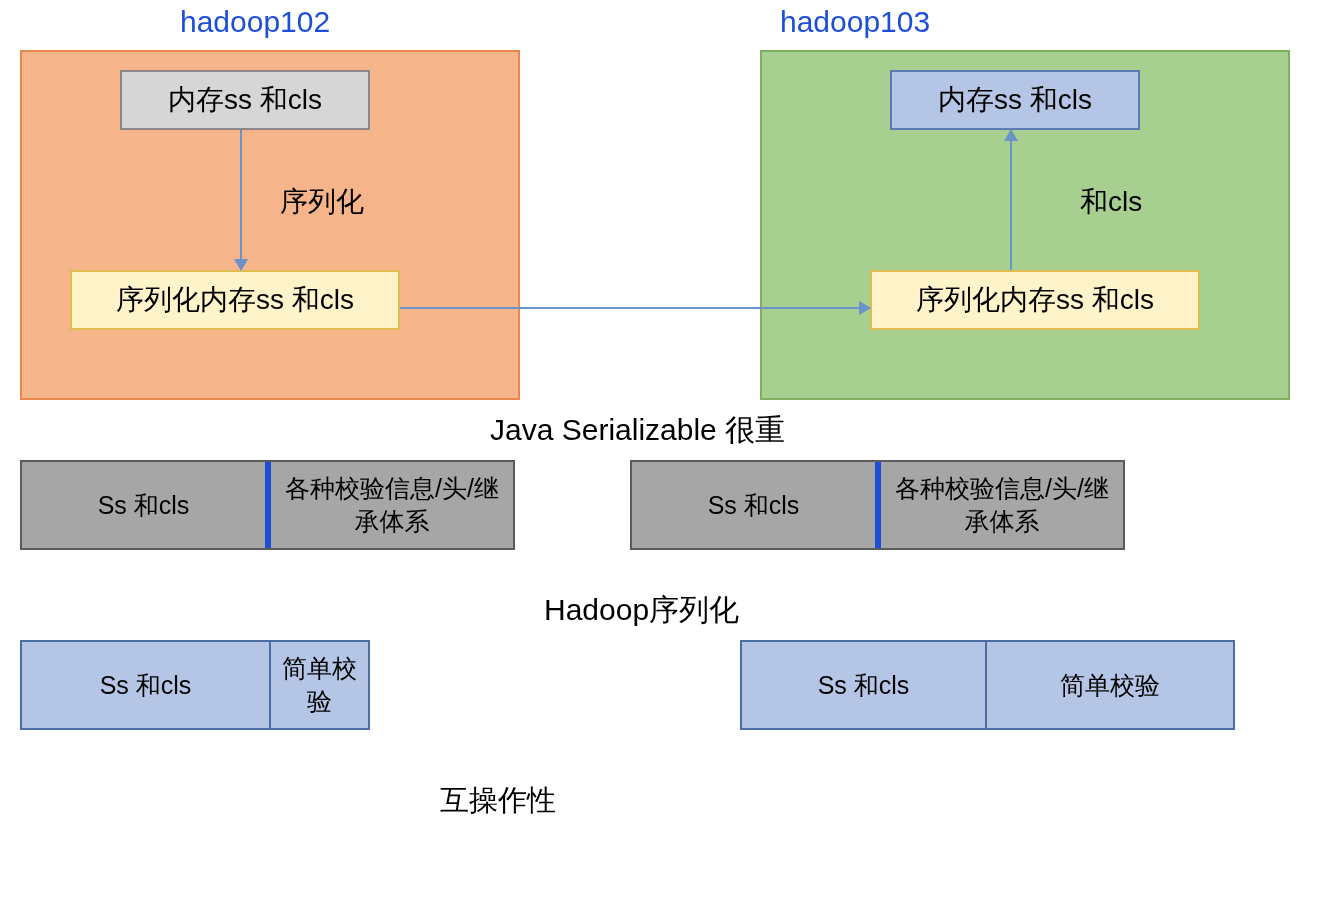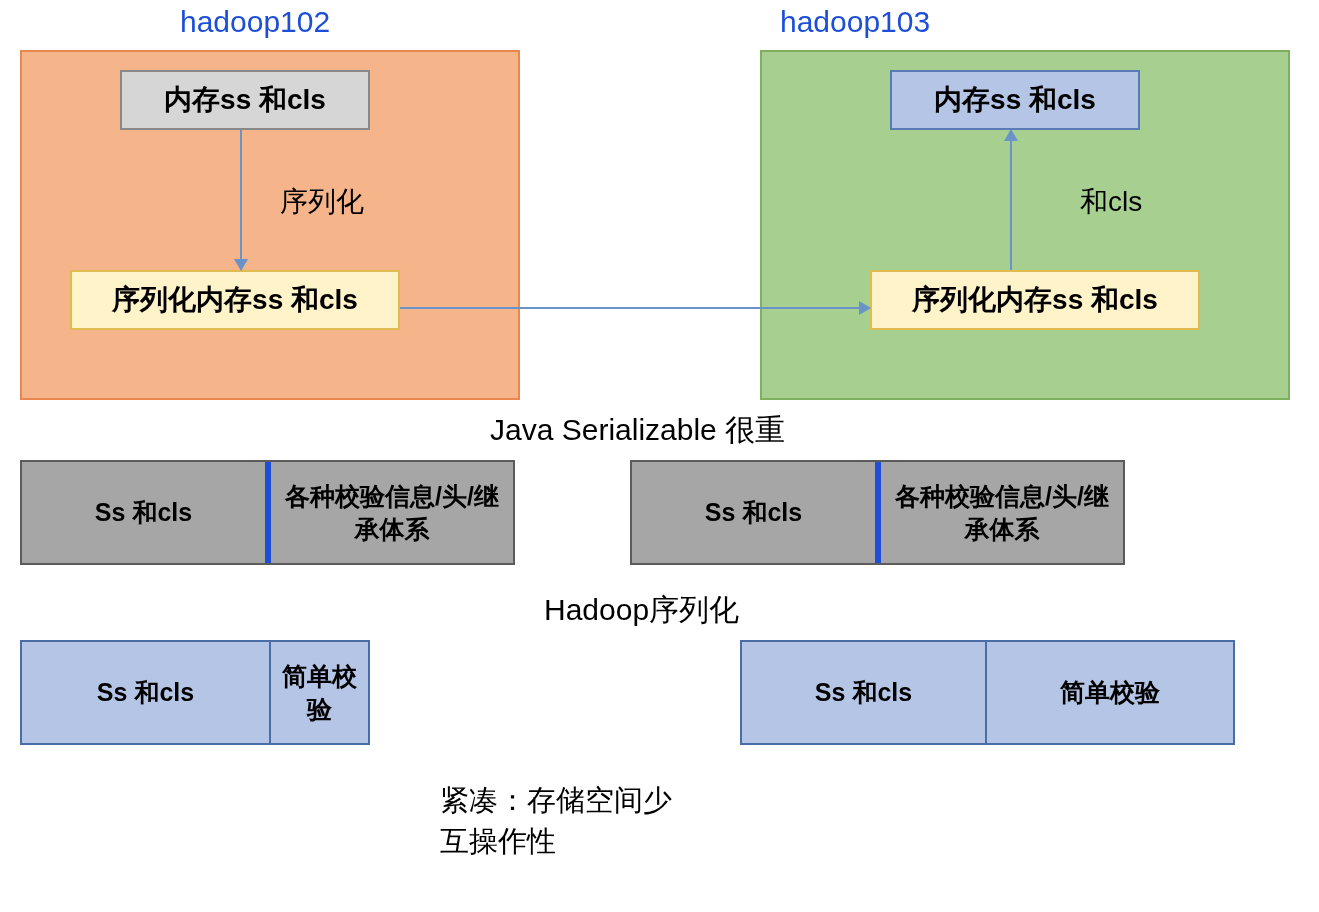--- a/index.html
+++ b/index.html
@@ -36,21 +36,20 @@
     }
     
     .mem-box {
       position: absolute;
       border: 2px solid;
       display: flex;
       align-items: center;
       justify-content: center;
       font-size: 28px;
       padding: 8px 12px;
-      font-weight: bold;
     }
     .mem-gray {
       left: 120px; top: 70px;
       width: 250px; height: 60px;
       background: #d6d6d6;
       border-color: #888;
     }
     .mem-blue {
       left: 890px; top: 70px;
       width: 250px; height: 60px;
@@ -126,22 +125,21 @@
       position: absolute;
       font-size: 30px;
     }
     .java-title { left: 490px; top: 410px; }
     .hadoop-title { left: 544px; top: 590px; }
 
     .row-box {
       position: absolute;
       display: flex;
       border: 2px solid #5b5b5b;
-      height: 105px;
-      font-weight: bold;
+      height: 90px;
     }
     .row-box .cell {
       display: flex;
       align-items: center;
       justify-content: center;
       text-align: center;
       font-size: 25px;
       padding: 4px 10px;
     }
     .gray-row { background: #a6a6a6; }
@@ -207,15 +205,14 @@
 <div class="row-box blue-row hadoop-left">
   <div class="cell c1">Ss 和cls</div>
   <div class="cell c2">简单校验</div>
 </div>
 <div class="row-box blue-row hadoop-right">
   <div class="cell c1">Ss 和cls</div>
   <div class="cell c2">简单校验</div>
 </div>
 
 <div class="benefits">
-  <div>紧凑：存储空间少</div>
   <div>互操作性</div>
 </div>
 
 </body></html>

